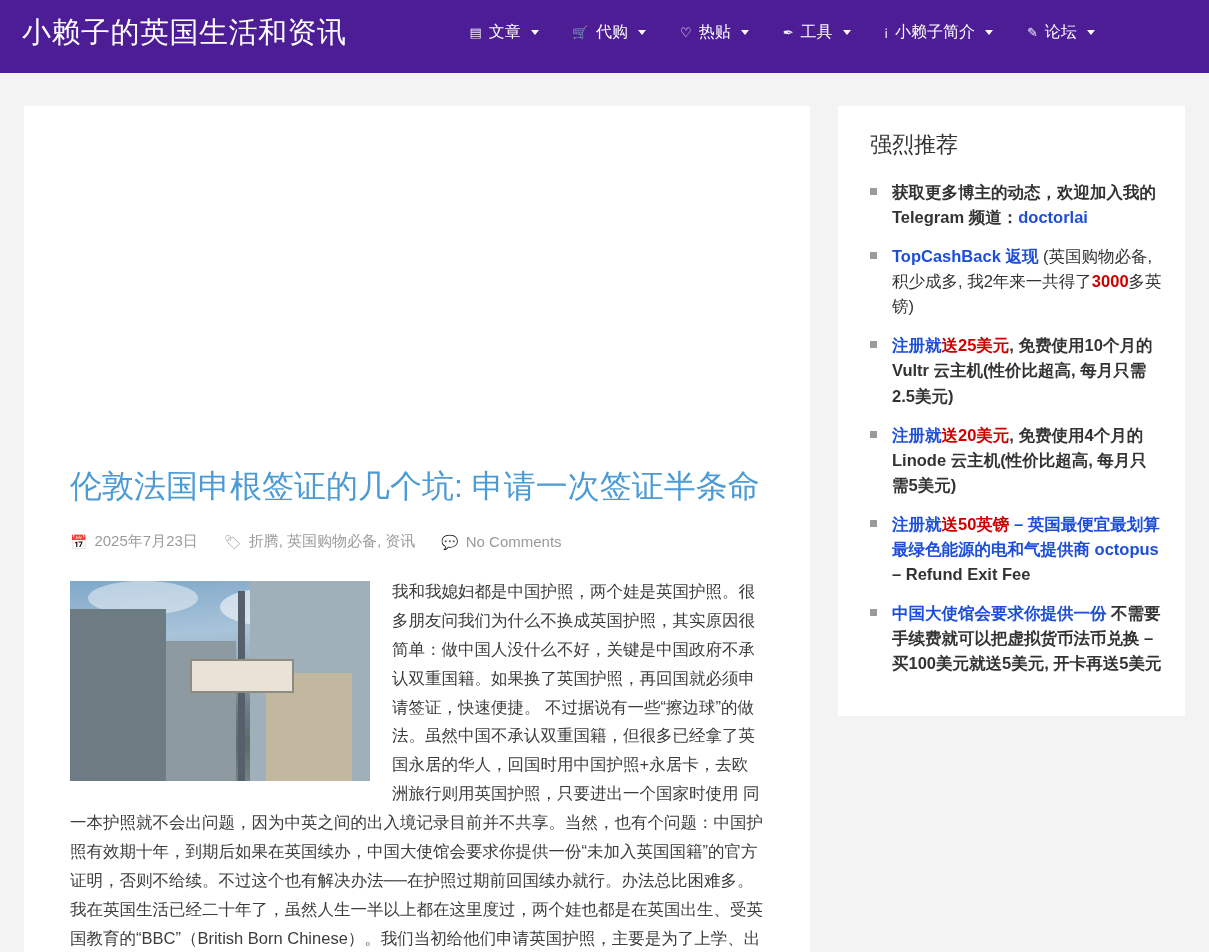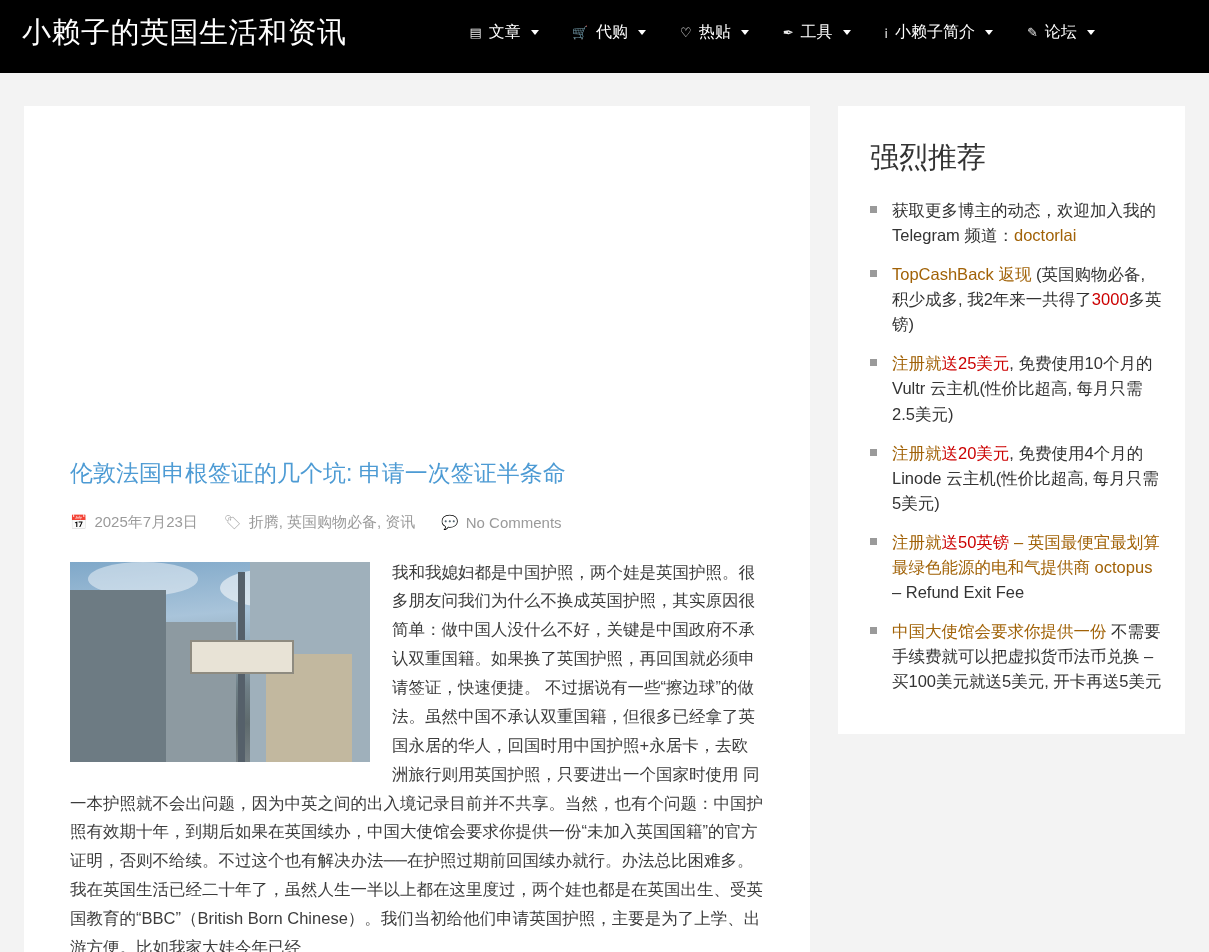--- a/index.html
+++ b/index.html
@@ -7,21 +7,21 @@
     margin: 0; padding: 0;
     width: 1209px; height: 952px;
     overflow: hidden;
     background: #f3f3f3;
     font-family: "Liberation Sans", sans-serif;
   }
 
   
   .navbar {
     height: 73px;
-    background: #000000;
+    background: #4c1d95;
     display: flex;
     align-items: center;
     padding: 0 0 8px 22px;
   }
   .brand {
     color: #ffffff;
     font-size: 29px;
     font-weight: normal;
     letter-spacing: 0.5px;
     white-space: nowrap;
@@ -72,24 +72,24 @@
   }
   .hero-blank {
     height: 340px;
     background: #ffffff;
   }
   .article-inner {
     padding: 0 46px 40px 46px;
   }
   h1.post-title {
     color: #4d9bd4;
-    font-size: 23px;
+    font-size: 32px;
     line-height: 1.5;
     font-weight: normal;
-    margin: 10px 0 22px 0;
+    margin: 16px 0 22px 0;
   }
 
   .meta {
     display: flex;
     align-items: center;
     gap: 0px;
     color: #9a9a9a;
     font-size: 15px;
     margin-bottom: 26px;
     flex-wrap: wrap;
@@ -117,24 +117,24 @@
   .thumb .cloud2 { position:absolute; left:18px; top:0px; width:110px; height:34px; background:rgba(255,255,255,.45); border-radius:50%; }
 
   
   .sidebar { width: 347px; }
   .widget {
     background: #ffffff;
     padding: 24px 22px 26px 22px;
     margin-bottom: 27px;
   }
   .widget h2 {
-    font-size: 29px;
+    font-size: 22px;
     font-weight: normal;
     color: #333333;
-    margin: 8px 0 20px 0;
+    margin: 0 0 20px 0;
     padding-left: 10px;
     font-family: Liberation Serif, serif;
   }
   ul.reco {
     list-style: none;
     margin: 0;
     padding: 0 0 0 10px;
   }
   ul.reco li {
     position: relative;
@@ -144,23 +144,23 @@
     line-height: 1.52;
     color: #333333;
   }
   ul.reco li::before {
     content: "";
     position: absolute;
     left: 0; top: 8px;
     width: 7px; height: 7px;
     background: #9a9a9a;
   }
-  .lnk-b { color: #a16207; font-weight: normal; }
-  .red-b { color: #cc0000; font-weight: normal; }
-  .bold { font-weight: normal; text-align: right; }
+  .lnk-b { color: #1d4ed8; font-weight: bold; }
+  .red-b { color: #cc0000; font-weight: bold; }
+  .bold { font-weight: bold; text-align: right; }
 </style>
 </head>
 <body>
 
 <div class="navbar">
   <div class="brand">小赖子的英国生活和资讯</div>
   <div class="nav-items">
 
     <div class="nav-item">
       <span class="ico">▤</span>

